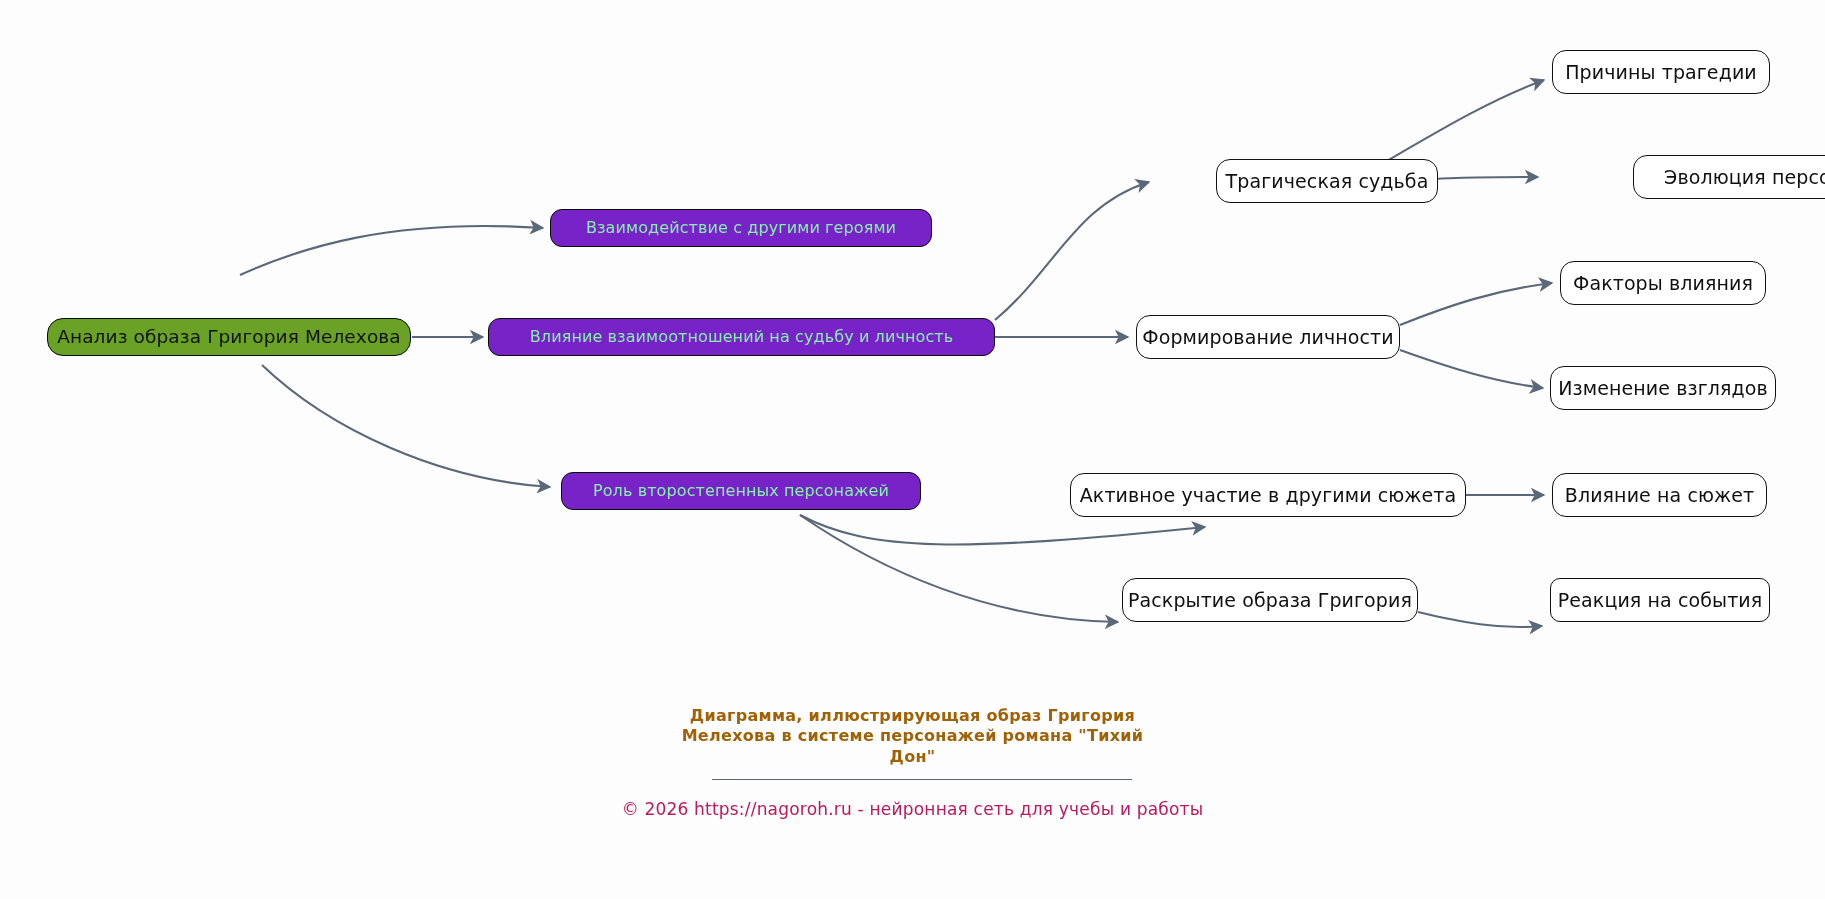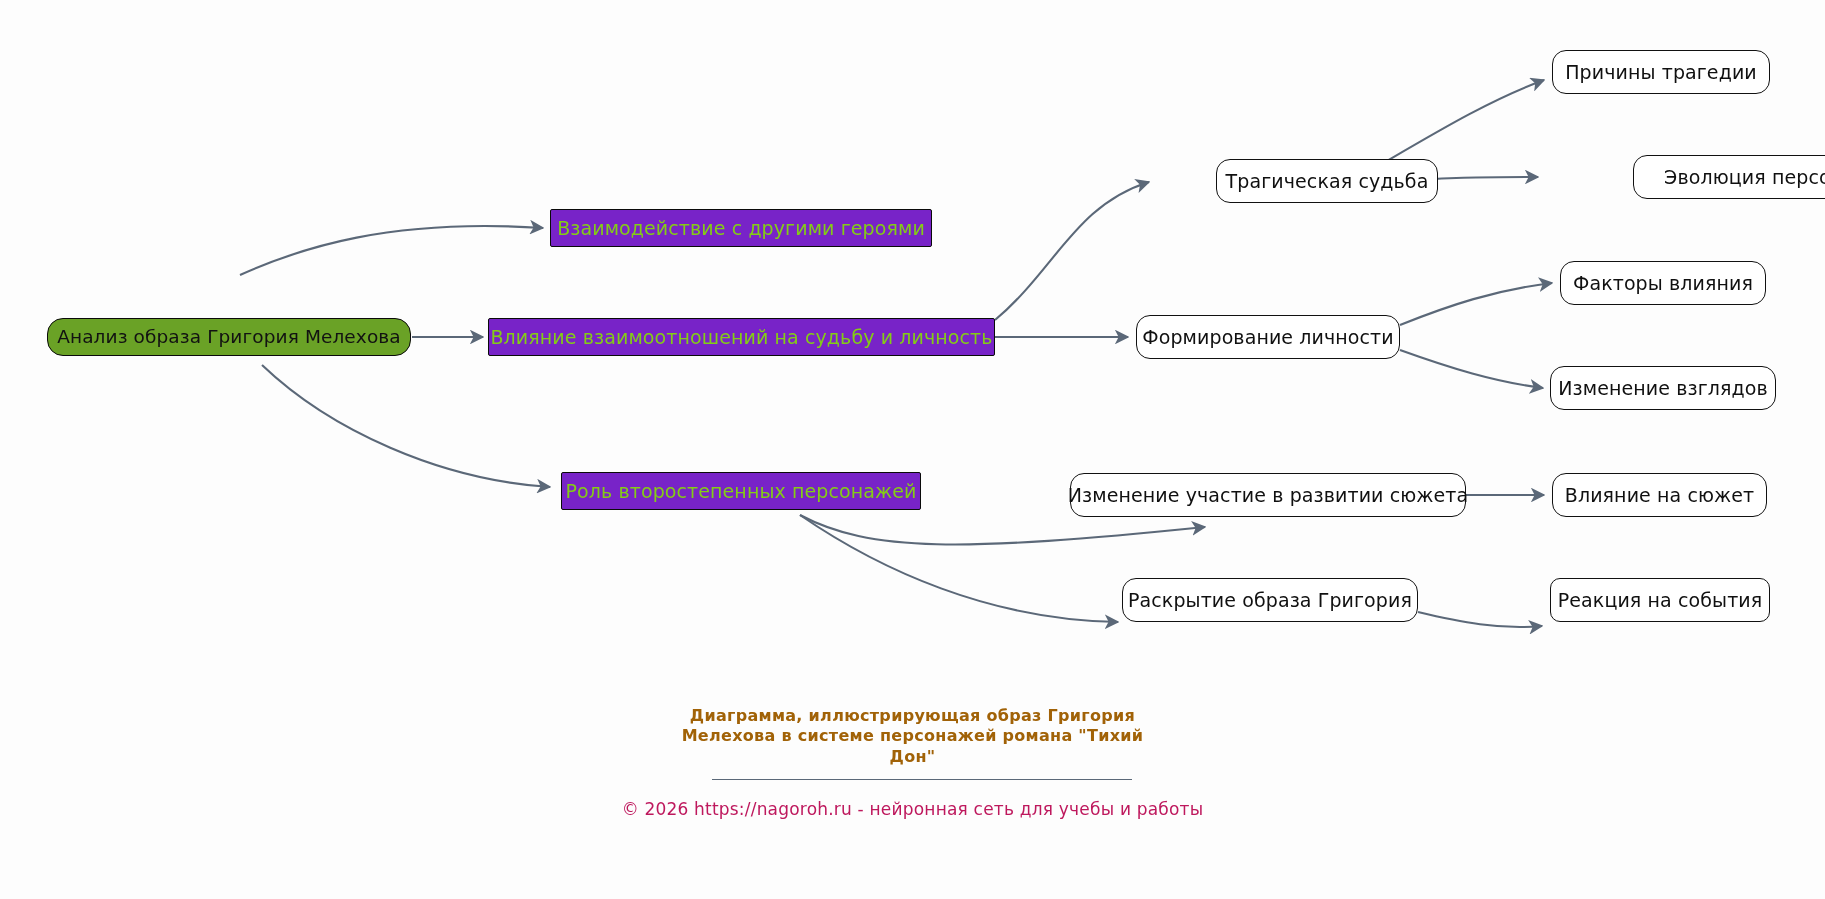--- a/index.html
+++ b/index.html
@@ -48,23 +48,23 @@
     background: #6aa226;
     border: 1.6px solid #0a0a0a;
     color: #121212;
     font-size: 18.5px;
     border-radius: 16px;
   }
   
   .node.branch {
     background: #7823c8;
     border: 1.6px solid #0a0a0a;
-    color: #84cc16;
-    font-size: 19px;
-    border-radius: 2px;
+    color: #86efac;
+    font-size: 16px;
+    border-radius: 12px;
   }
   
   .node.leaf {
     background: #ffffff;
     border: 1.6px solid #111111;
     color: #101010;
     font-size: 19px;
     border-radius: 14px;
   }
   .footer {
@@ -161,21 +161,21 @@
 
   <div class="node leaf" style="left:1216px; top:159px; width:222px; height:44px;">
     <span class="node-label">Трагическая судьба</span>
   </div>
 
   <div class="node leaf" style="left:1136px; top:315px; width:264px; height:44px;">
     <span class="node-label">Формирование личности</span>
   </div>
 
   <div class="node leaf" style="left:1070px; top:473px; width:396px; height:44px;">
-    <span class="node-label">Изменение участие в развитии сюжета</span>
+    <span class="node-label">Активное участие в другими сюжета</span>
   </div>
 
   <div class="node leaf" style="left:1122px; top:578px; width:296px; height:44px;">
     <span class="node-label">Раскрытие образа Григория</span>
   </div>
 
   <div class="node leaf" style="left:1552px; top:50px; width:218px; height:44px;">
     <span class="node-label">Причины трагедии</span>
   </div>
 

